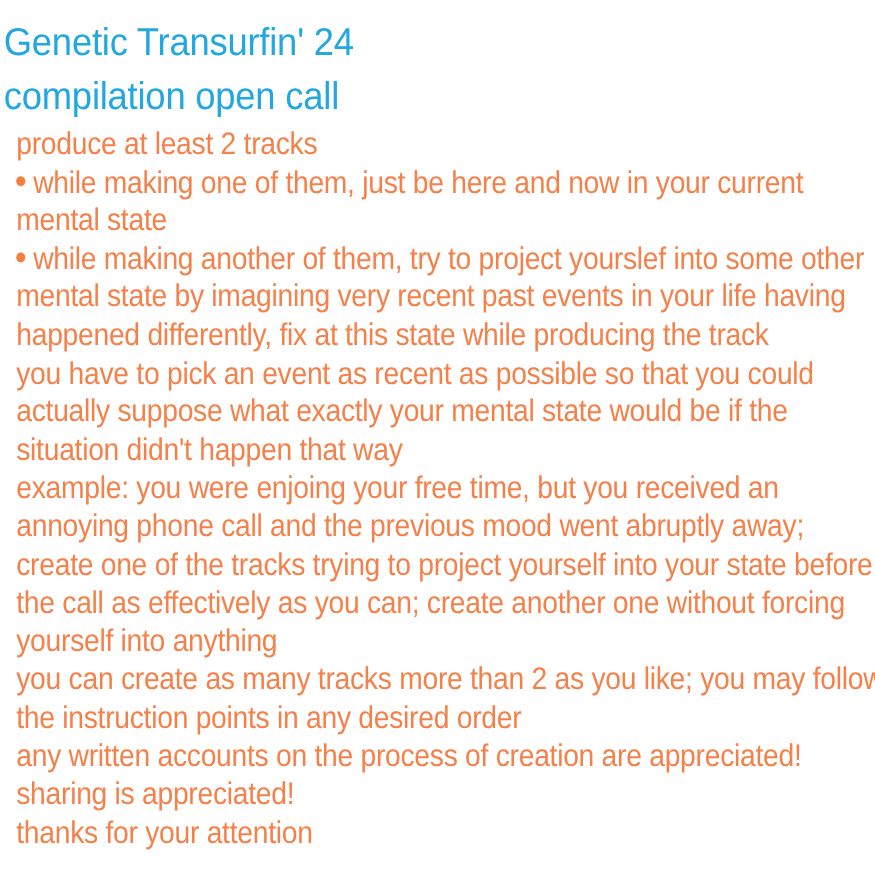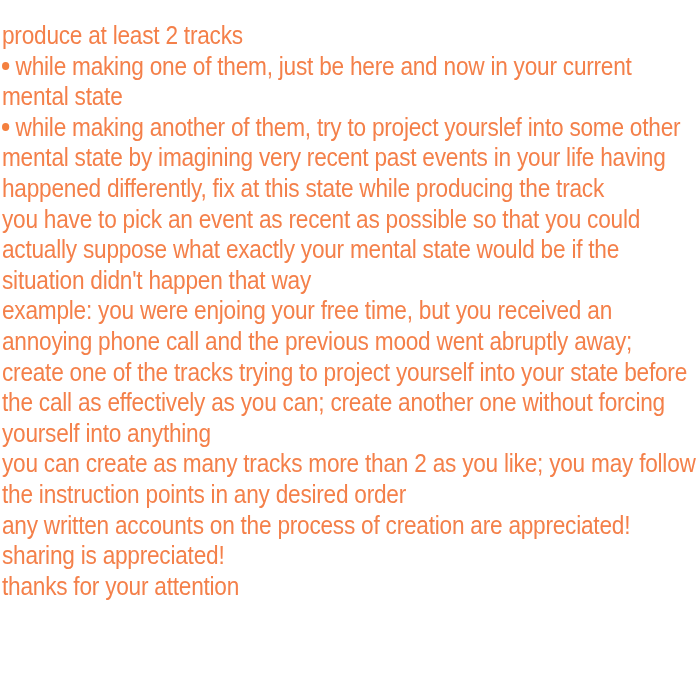--- a/index.html
+++ b/index.html
@@ -34,22 +34,22 @@
     font-size: 31px;
     line-height: 43px;
     font-weight: 300;
     letter-spacing: -0.2px;
     transform: scaleX(0.94);
     transform-origin: left center;
     white-space: nowrap;
   }
 
   .body-block {
-    padding-left: 2px;
-    margin-top: 20px;
+    padding-left: 13px;
+    margin-top: 2px;
   }
 
   .body-line {
     color: #f4804a;
     font-size: 25px;
     line-height: 30.6px;
     font-weight: 400;
     letter-spacing: -0.25px;
     transform: scaleX(0.905);
     transform-origin: left center;
@@ -70,20 +70,24 @@
     position: relative;
     top: -2px;
     margin-right: 7px;
   }
 </style>
 </head>
 <body>
 
 <div id="poster">
 
+  <div class="headings">
+    <div class="heading-line">Genetic Transurfin' 24</div>
+    <div class="heading-line">compilation open call</div>
+  </div>
 
   <div class="body-block">
       <div class="body-line"><span>produce at least 2 tracks</span></div>
       <div class="body-line bullet"><span class="bullet-dot"></span><span>while making one of them, just be here and now in your current</span></div>
       <div class="body-line"><span>mental state</span></div>
       <div class="body-line bullet"><span class="bullet-dot"></span><span>while making another of them, try to project yourslef into some other</span></div>
       <div class="body-line"><span>mental state by imagining very recent past events in your life having</span></div>
       <div class="body-line"><span>happened differently, fix at this state while producing the track</span></div>
       <div class="body-line"><span>you have to pick an event as recent as possible so that you could</span></div>
       <div class="body-line"><span>actually suppose what exactly your mental state would be if the</span></div>

